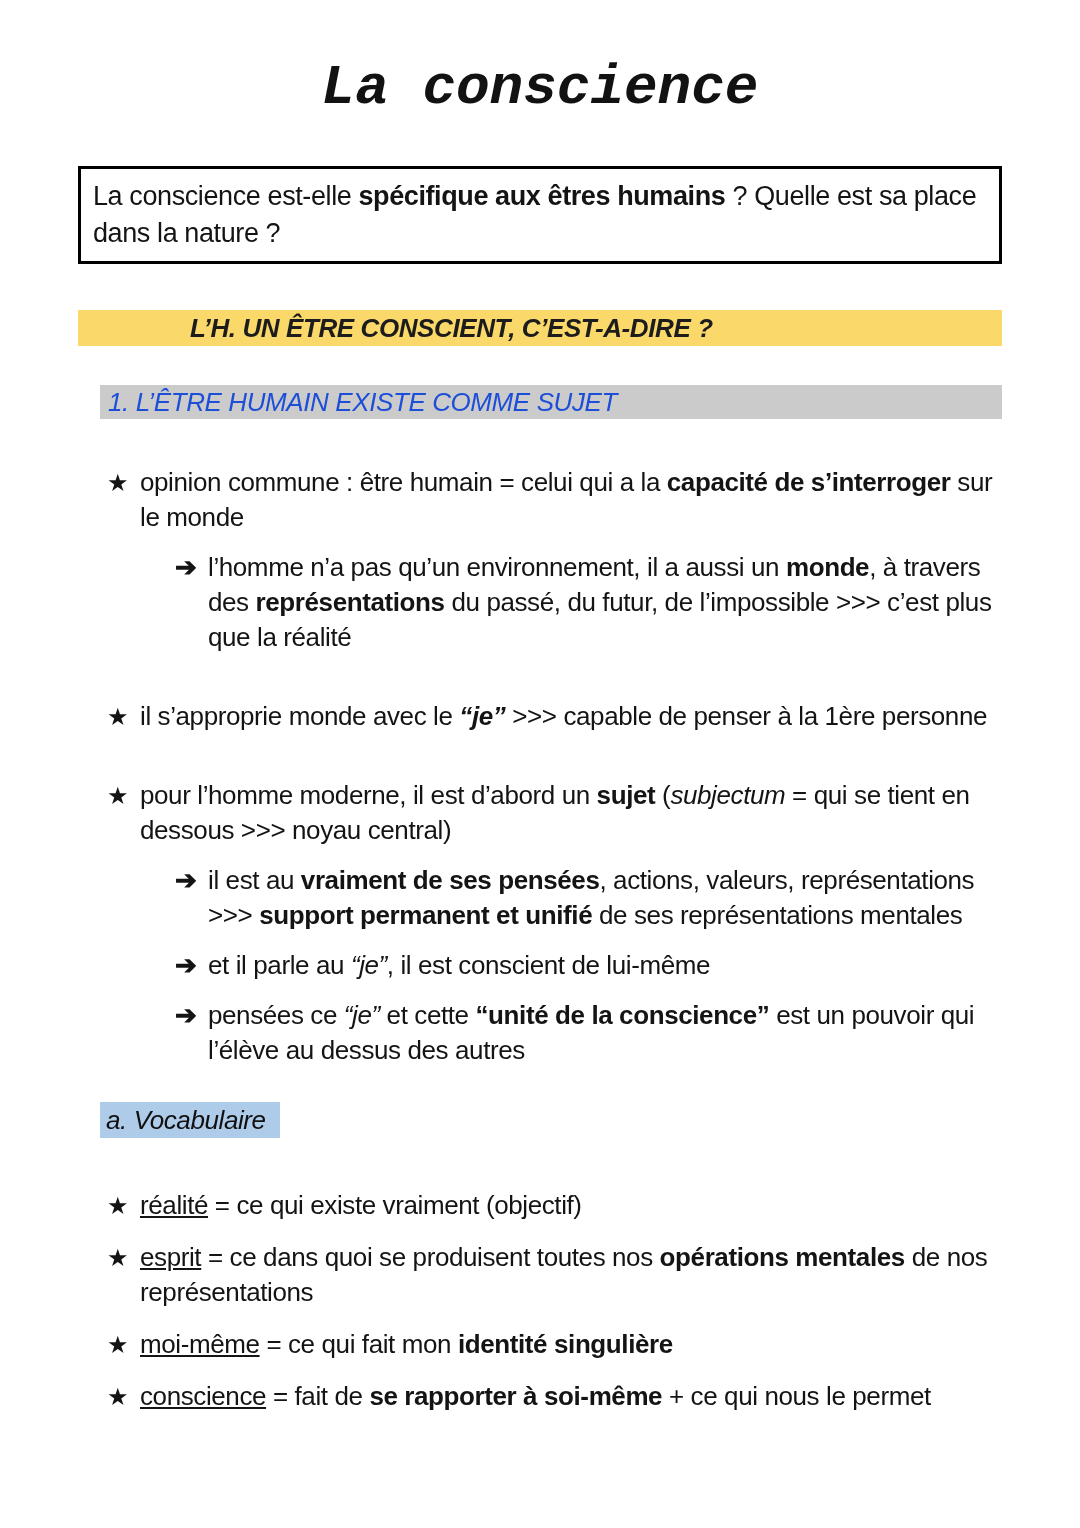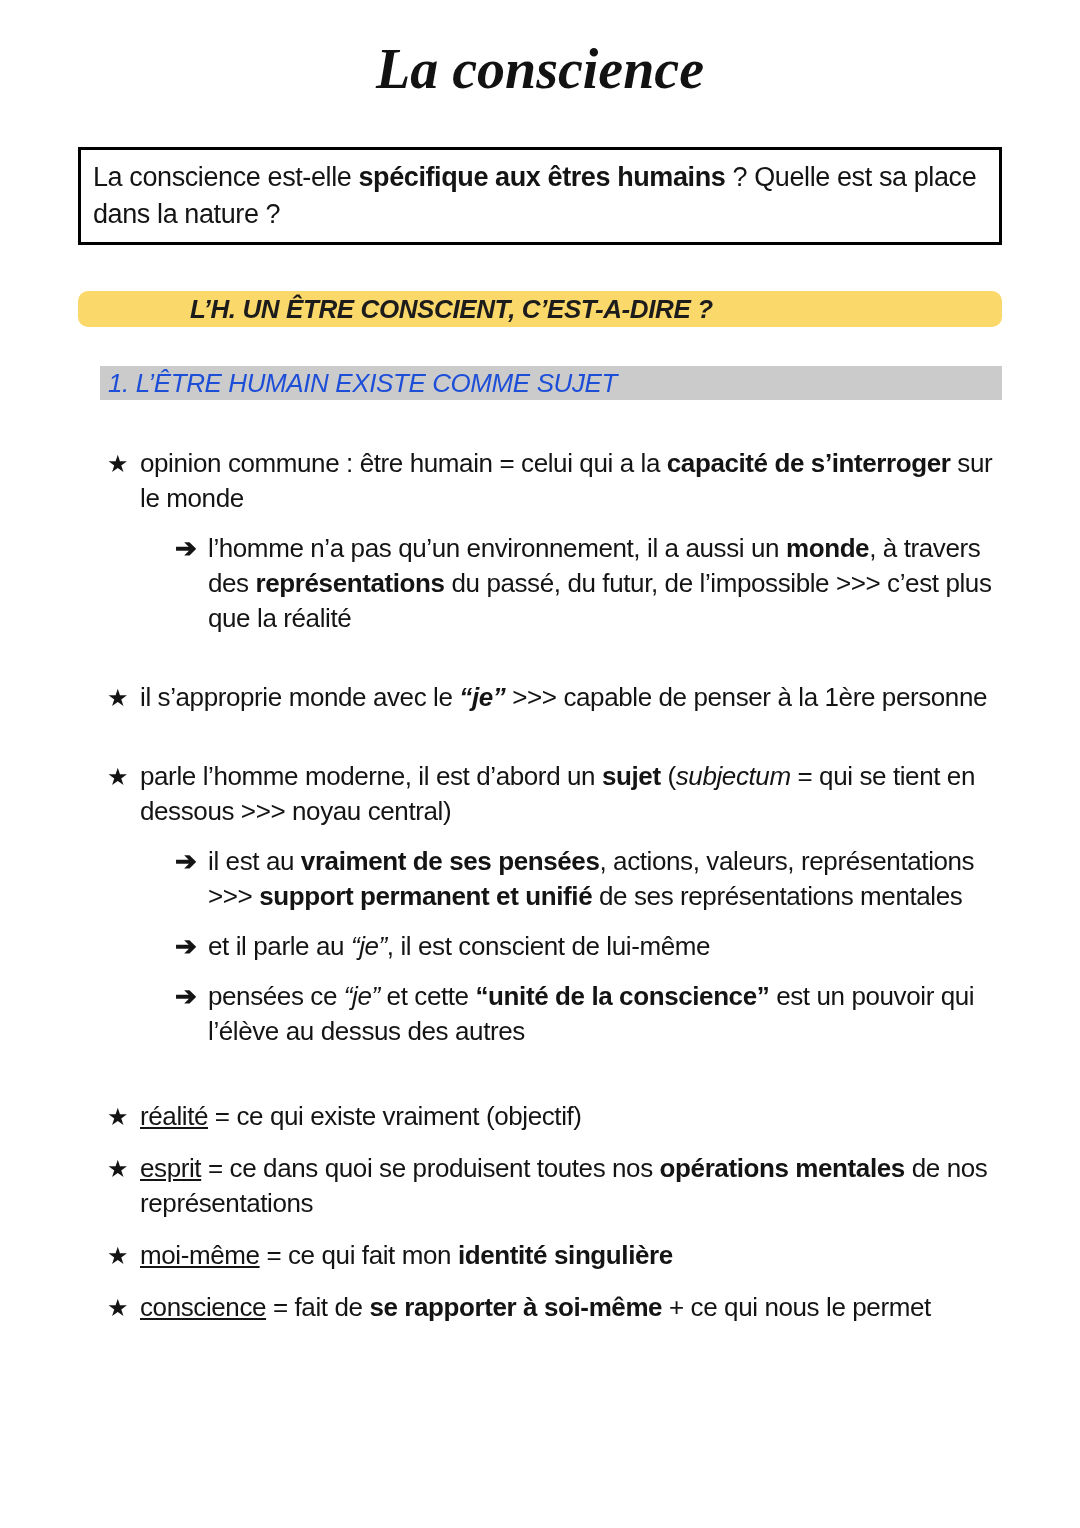--- a/index.html
+++ b/index.html
@@ -6,23 +6,23 @@
   html,body { background:#ffffff; }
   body {
     width:1080px; height:1528px; overflow:hidden;
     font-family:"Liberation Sans", sans-serif;
     color:#141414;
     letter-spacing:-0.4px;
   }
   .page { padding:0 78px; }
 
   .doc-title {
-    margin-top:37px;
+    margin-top:56px;
     text-align:center;
-    font-family:Liberation Serif, serif;
+    font-family:Liberation Mono, monospace;
     font-style:italic;
     font-weight:bold;
     font-size:56px;
     letter-spacing:0;
     color:#121212;
   }
 
   .question-box {
     margin-top:46px;
     border:3px solid #000;
@@ -33,21 +33,20 @@
 
   .banner {
     margin-top:46px;
     background:var(--banner-bg,#fbd86a);
     font-style:italic;
     font-weight:bold;
     font-size:26px;
     line-height:26px;
     padding:5px 10px 5px 112px;
     color:#1c1c1c;
-    border-radius:10px;
   }
 
   .section-heading {
     margin-top:39px;
     margin-left:22px;
     background:var(--heading-bg,#cbcbcb);
     font-style:italic;
     font-size:26px;
     line-height:26px;
     padding:4px 10px 4px 8px;
@@ -107,37 +106,40 @@
       <div class="item arrow">
         <span class="marker">➔</span>
         <span class="text"><span>l’homme n’a pas qu’un environnement, il a aussi un </span><span class="b">monde</span><span>, à travers des </span><span class="b">représentations</span><span> du passé, du futur, de l’impossible  &gt;&gt;&gt; c’est plus que la réalité</span></span>
       </div>
       <div class="item star">
         <span class="marker">★</span>
         <span class="text"><span>il s’approprie monde avec le </span><span class="b i">“je”</span><span> &gt;&gt;&gt; capable de penser à la 1ère personne</span></span>
       </div>
       <div class="item star">
         <span class="marker">★</span>
-        <span class="text"><span>parle l’homme moderne, il est d’abord un </span><span class="b">sujet</span><span> (</span><span class="i">subjectum</span><span> = qui se tient en dessous &gt;&gt;&gt; noyau central)</span></span>
+        <span class="text"><span>pour l’homme moderne, il est d’abord un </span><span class="b">sujet</span><span> (</span><span class="i">subjectum</span><span> = qui se tient en dessous &gt;&gt;&gt; noyau central)</span></span>
       </div>
       <div class="item arrow">
         <span class="marker">➔</span>
         <span class="text"><span>il est au </span><span class="b">vraiment de ses pensées</span><span>, actions, valeurs, représentations &gt;&gt;&gt; </span><span class="b">support permanent et unifié</span><span> de ses représentations mentales</span></span>
       </div>
       <div class="item arrow">
         <span class="marker">➔</span>
         <span class="text"><span>et il parle au </span><span class="i">“je”</span><span>, il est conscient de lui-même</span></span>
       </div>
       <div class="item arrow">
         <span class="marker">➔</span>
         <span class="text"><span>pensées ce </span><span class="i">“je”</span><span> et cette </span><span class="b">“unité de la conscience”</span><span> est un pouvoir qui l’élève au dessus des autres</span></span>
       </div>
     </div>
 
 
+  <div class="sub-heading-wrap">
+    <span class="sub-heading">a.  Vocabulaire</span>
+  </div>
 
   <div class="list vocab-list">
       <div class="item star">
         <span class="marker">★</span>
         <span class="text"><span class="u">réalité</span><span> = ce qui existe vraiment (objectif)</span></span>
       </div>
       <div class="item star">
         <span class="marker">★</span>
         <span class="text"><span class="u">esprit</span><span> = ce dans quoi se produisent toutes nos </span><span class="b">opérations mentales</span><span> de nos représentations</span></span>
       </div>

